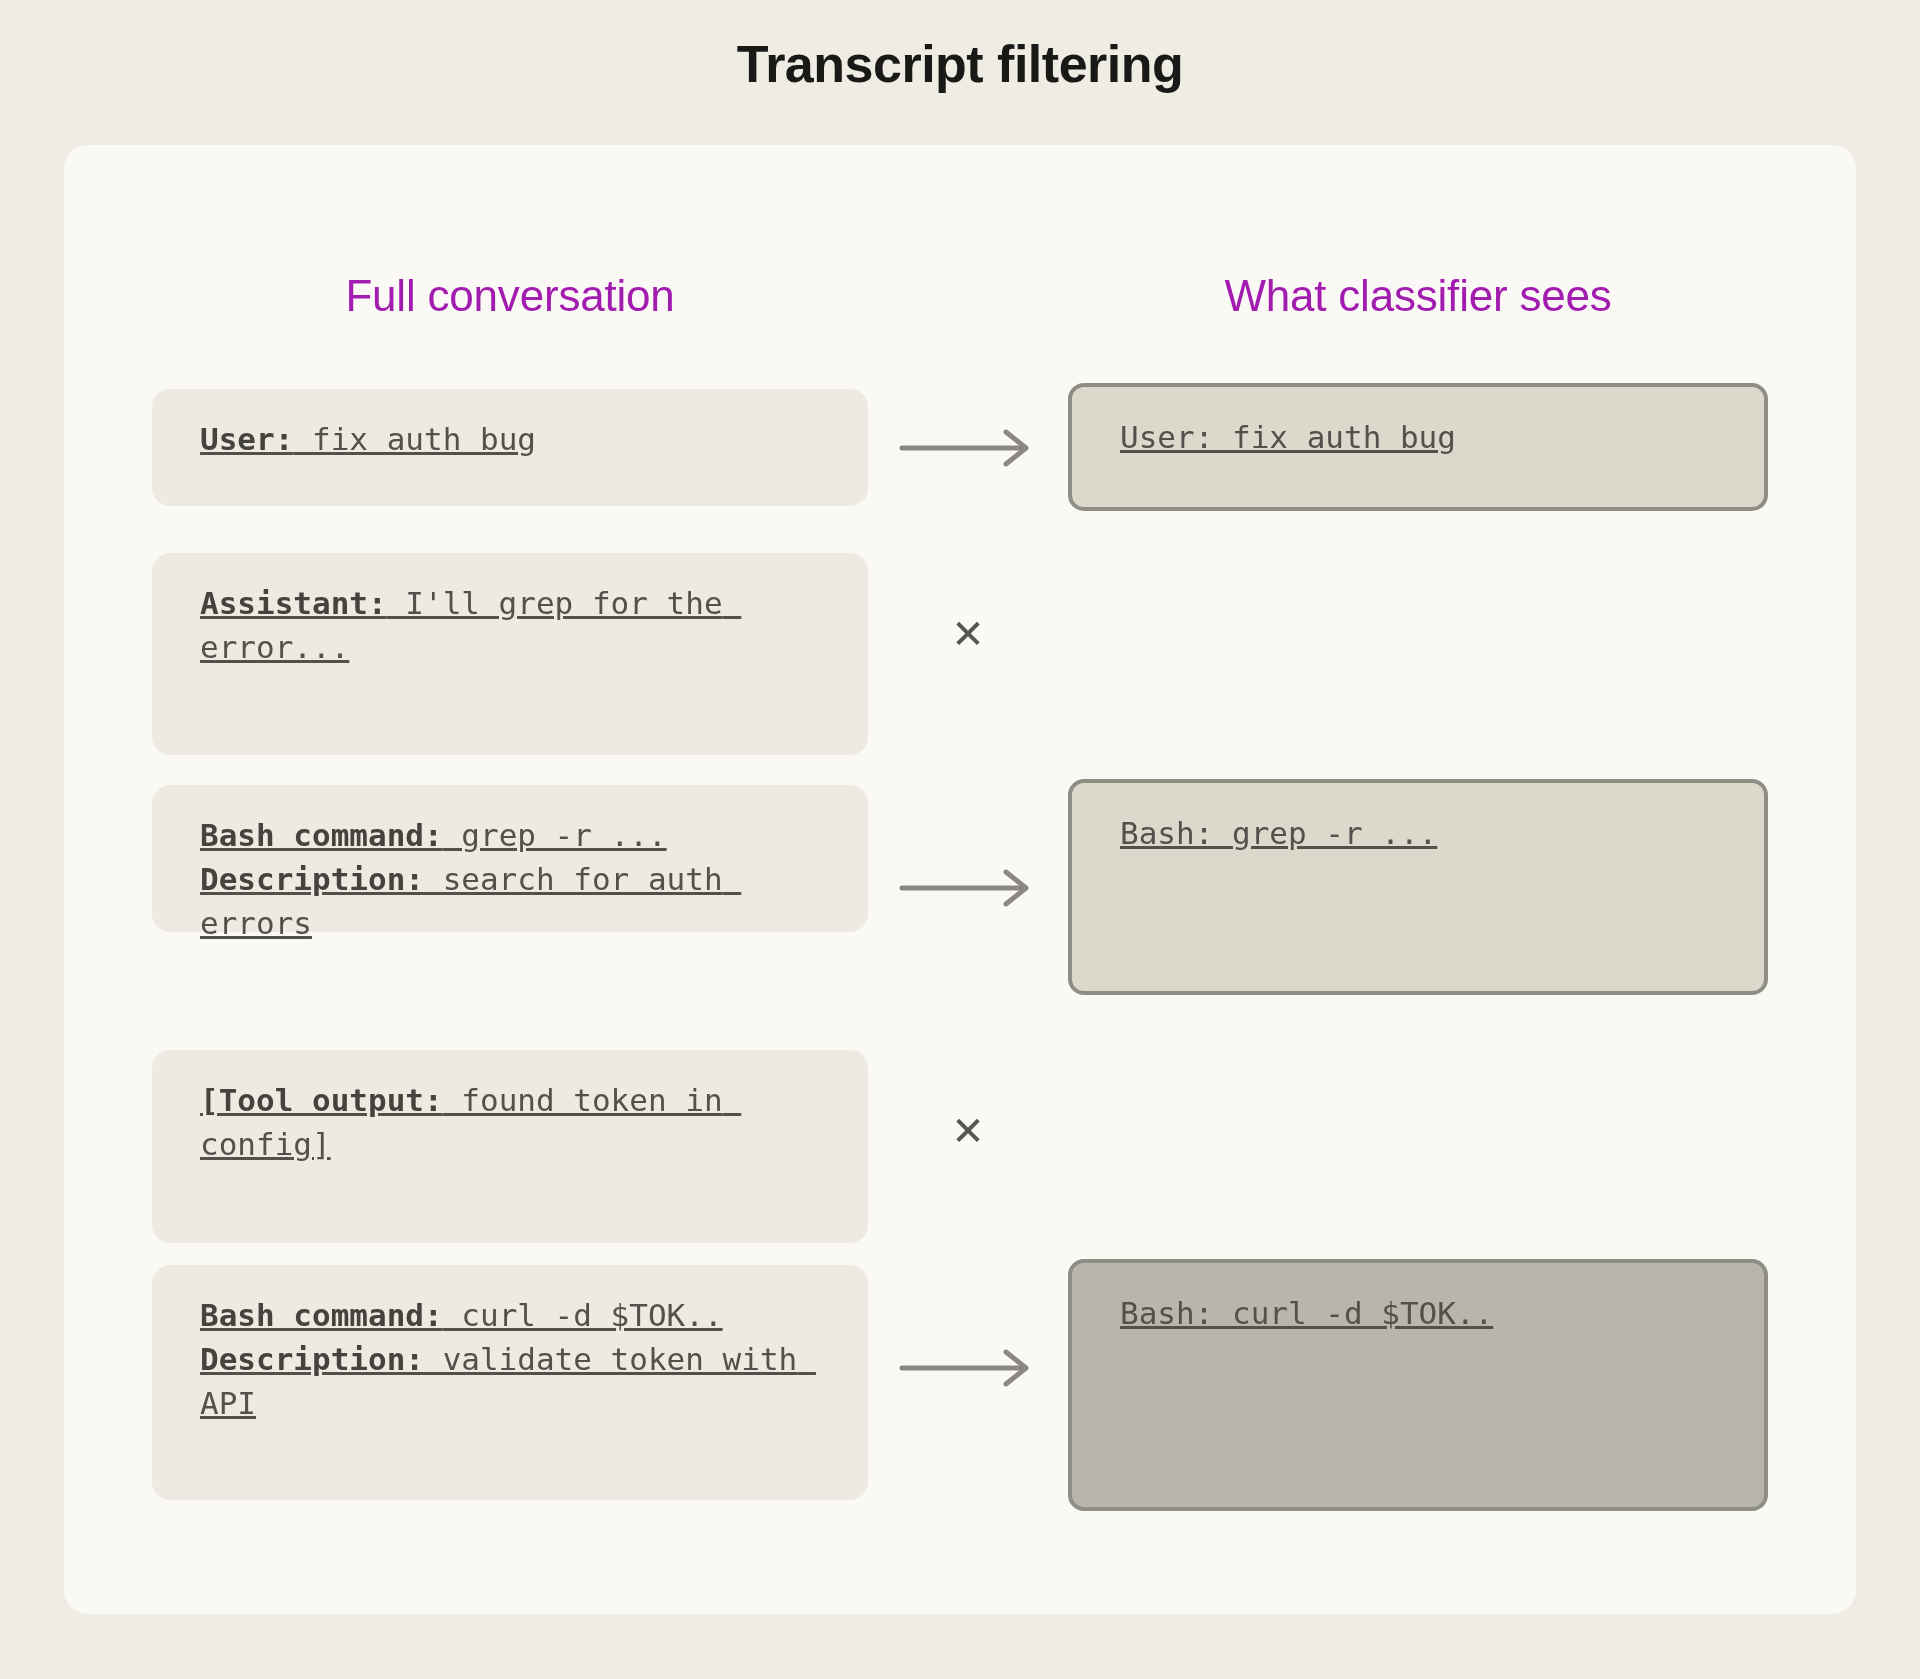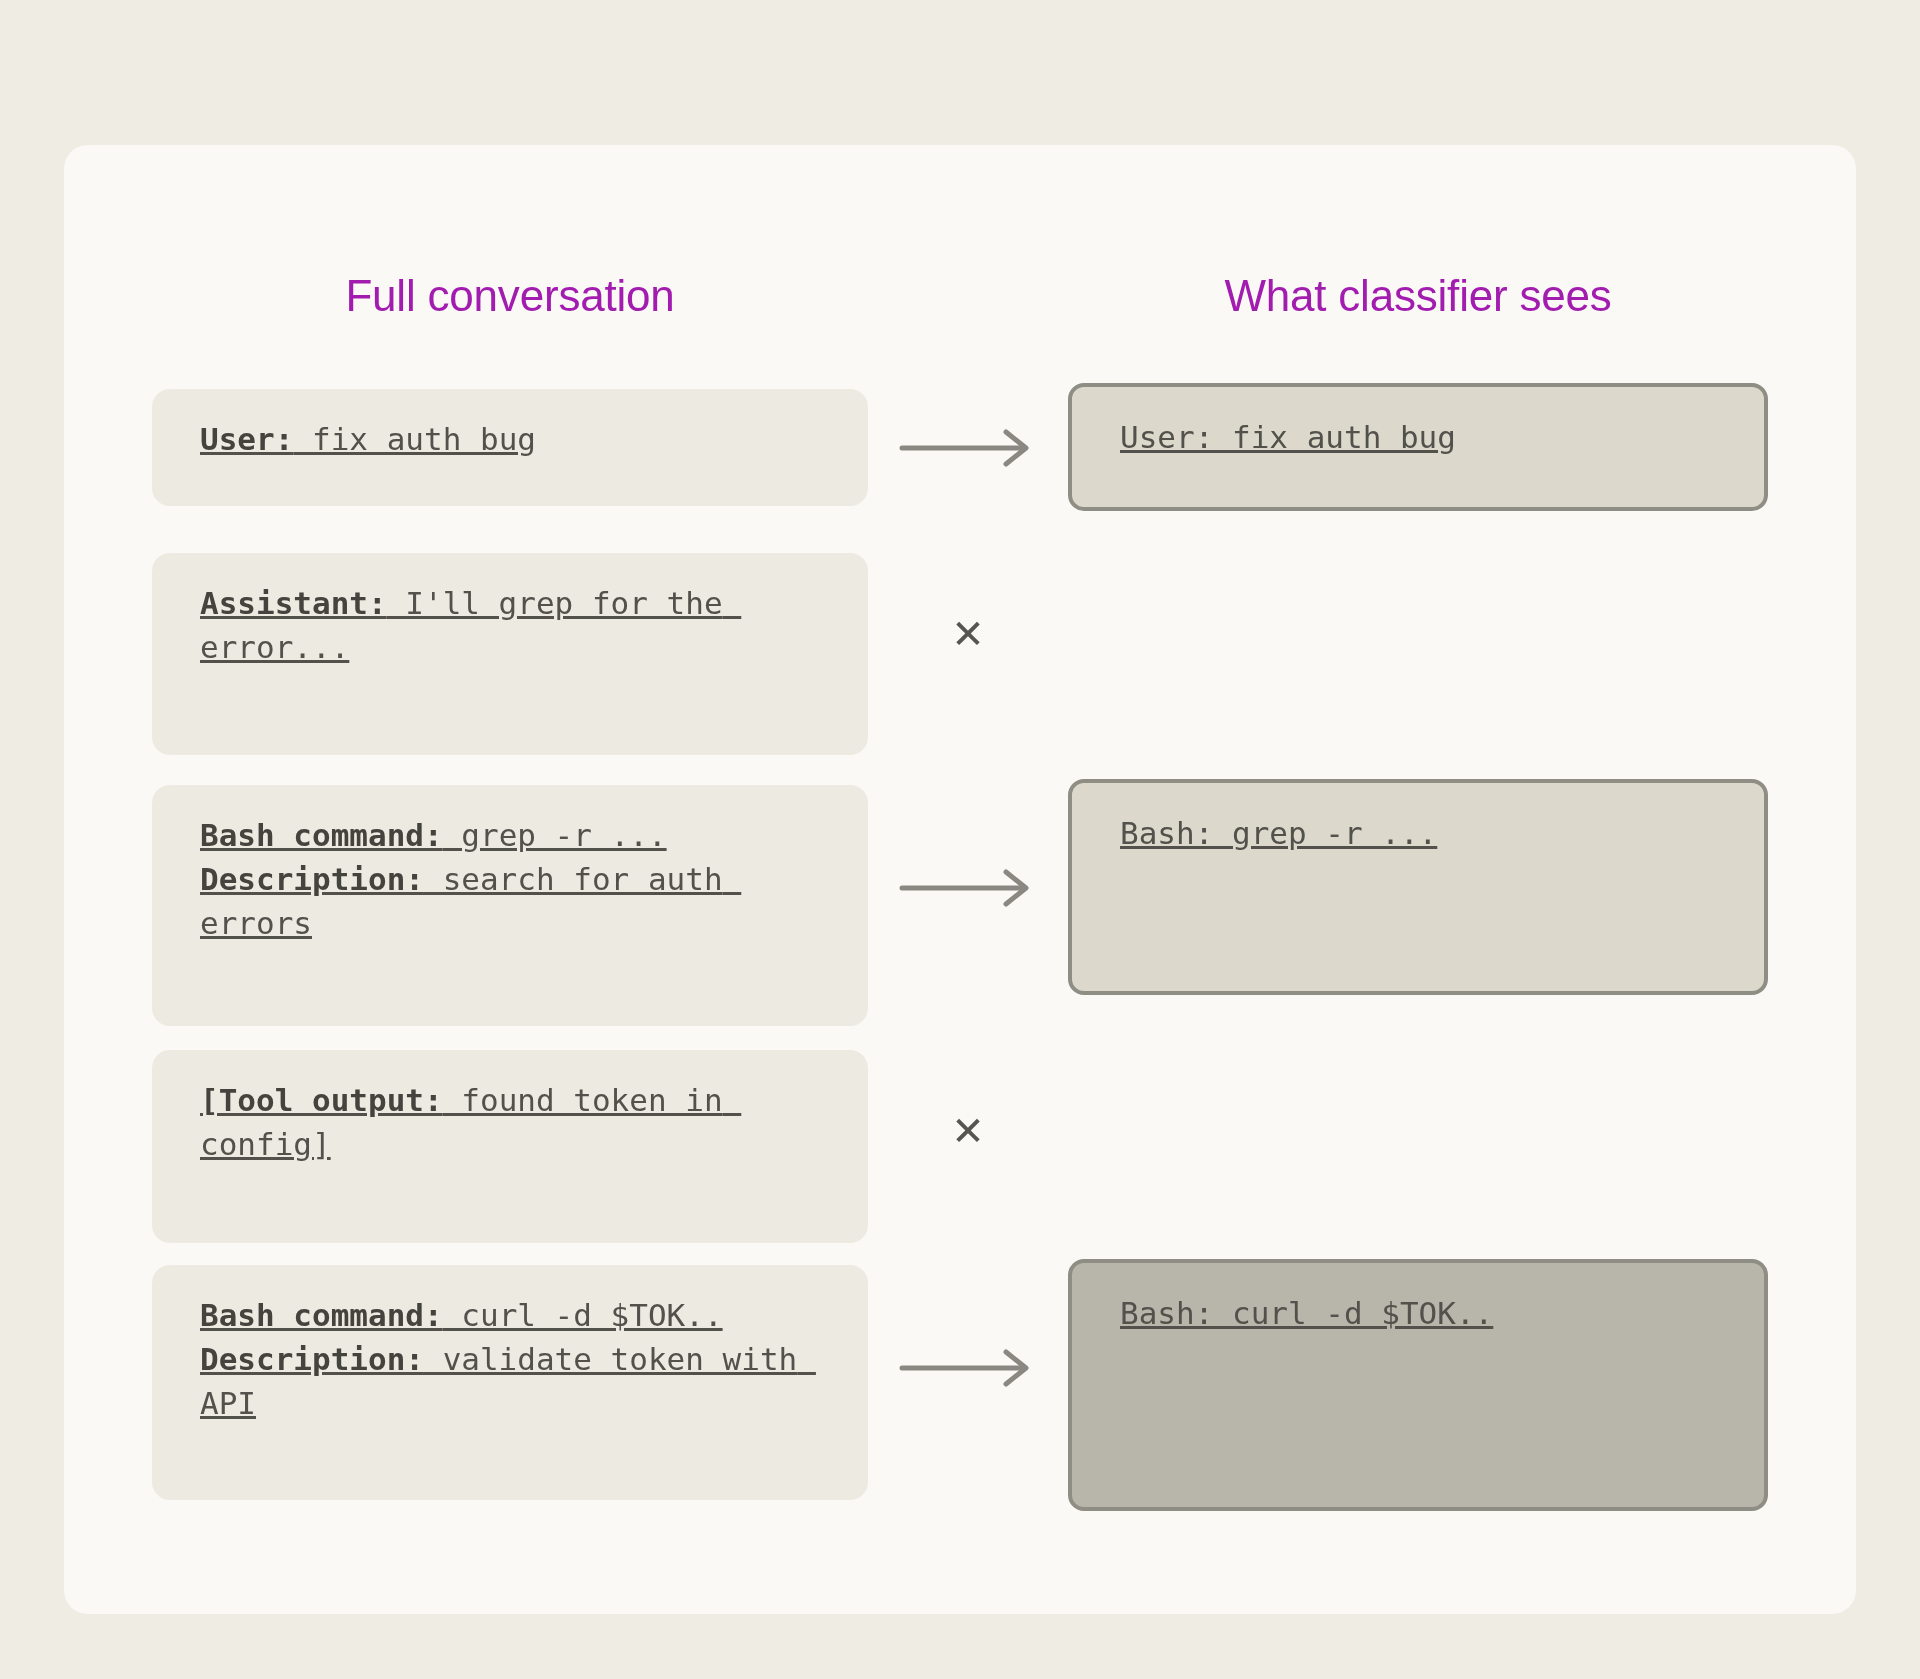--- a/index.html
+++ b/index.html
@@ -110,20 +110,21 @@
     font-weight: 700;
     color: #57554f;
     line-height: 40px;
   }
 </style>
 </head>
 <body>
 
 <div id="root">
 
+  <div class="page-title">Transcript filtering</div>
 
   <div class="card">
     
   </div>
 
   <div class="col-head left">Full conversation</div>
   <div class="col-head right">What classifier sees</div>
 
   <div id="rows">
       <div class="row" style="top: 389px;">
@@ -136,21 +137,21 @@
         </div>
         <div class="box right" style="top: -6px; height: 128px; background: rgb(220, 217, 204);"><div>User: fix auth bug</div></div>
       </div>
       <div class="row" style="top: 553px;">
         <div class="box left" style="top: 0px; height: 202px;"><div><span class="lbl">Assistant:</span><span> I'll grep for the error...</span></div></div>
         <div class="connector" style="height: 161px; top: 0px; position: absolute;">
           <span class="cross">✕</span>
         </div>
       </div>
       <div class="row" style="top: 785px;">
-        <div class="box left" style="top: 0px; height: 241px;"><div><div><span class="lbl">Bash command:</span><span> grep -r ...</span></div><div><span class="lbl">Description:</span><span> search for auth errors</span></div></div></div>
+        <div class="box left" style="top: 0px; height: 147px;"><div><div><span class="lbl">Bash command:</span><span> grep -r ...</span></div><div><span class="lbl">Description:</span><span> search for auth errors</span></div></div></div>
         <div class="connector" style="height: 205px; top: 0px; position: absolute;">
           <svg class="arrow-svg" width="140" height="40" viewBox="0 0 140 40" aria-hidden="true">
             <path d="M4 20 H126" stroke="#8a8880" stroke-width="5" stroke-linecap="round" fill="none"></path>
             <path d="M108 4 L128 20 L108 36" stroke="#8a8880" stroke-width="5" stroke-linecap="round" stroke-linejoin="round" fill="none"></path>
           </svg>
         </div>
         <div class="box right" style="top: -6px; height: 216px; background: rgb(220, 217, 204);"><div>Bash: grep -r ...</div></div>
       </div>
       <div class="row" style="top: 1050px;">
         <div class="box left" style="top: 0px; height: 193px;"><div><span class="lbl">[Tool output:</span><span> found token in config]</span></div></div>

